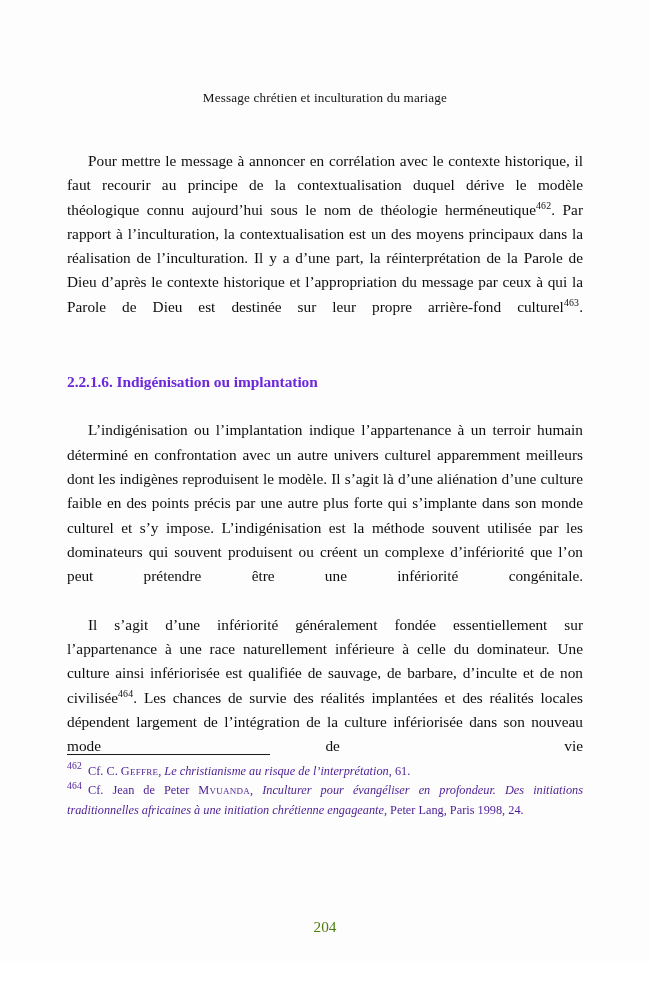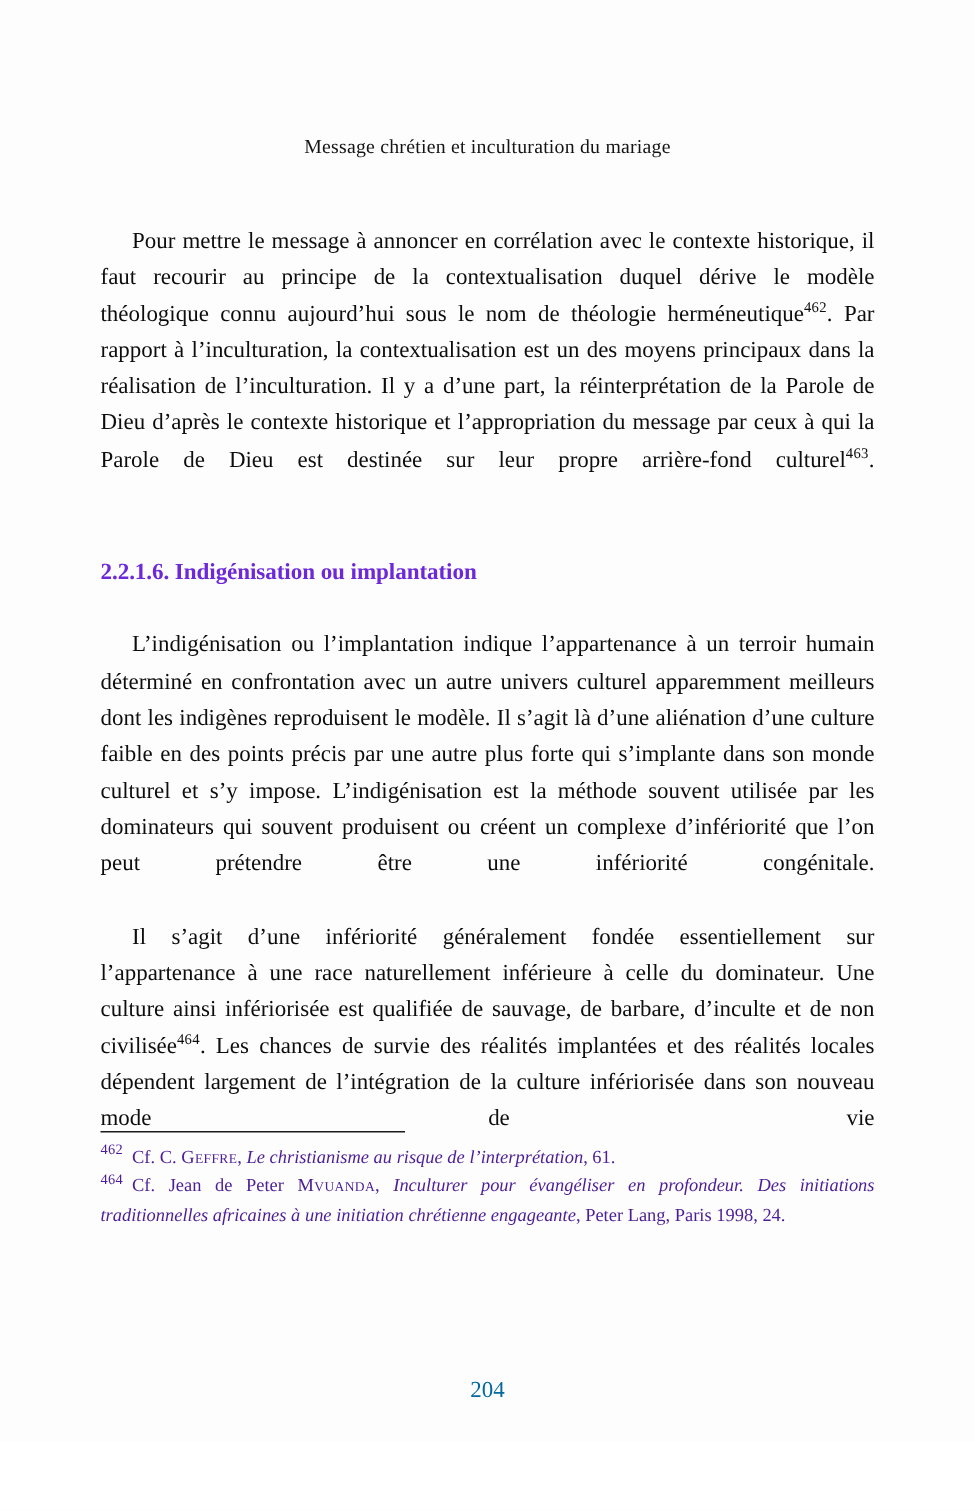--- a/index.html
+++ b/index.html
@@ -126,21 +126,21 @@
   }
 
   
   .folio {
     position: absolute;
     left: 0;
     top: 918px;
     width: 650px;
     text-align: center;
     font-size: 15.3px;
-    color: #0369a1;
+    color: #4d7c0f;
   }
 </style>
 </head>
 <body>
 
 <div class="page">
 
   <div class="running-header">Message chrétien et inculturation du mariage</div>
 
   <div class="body-block">

